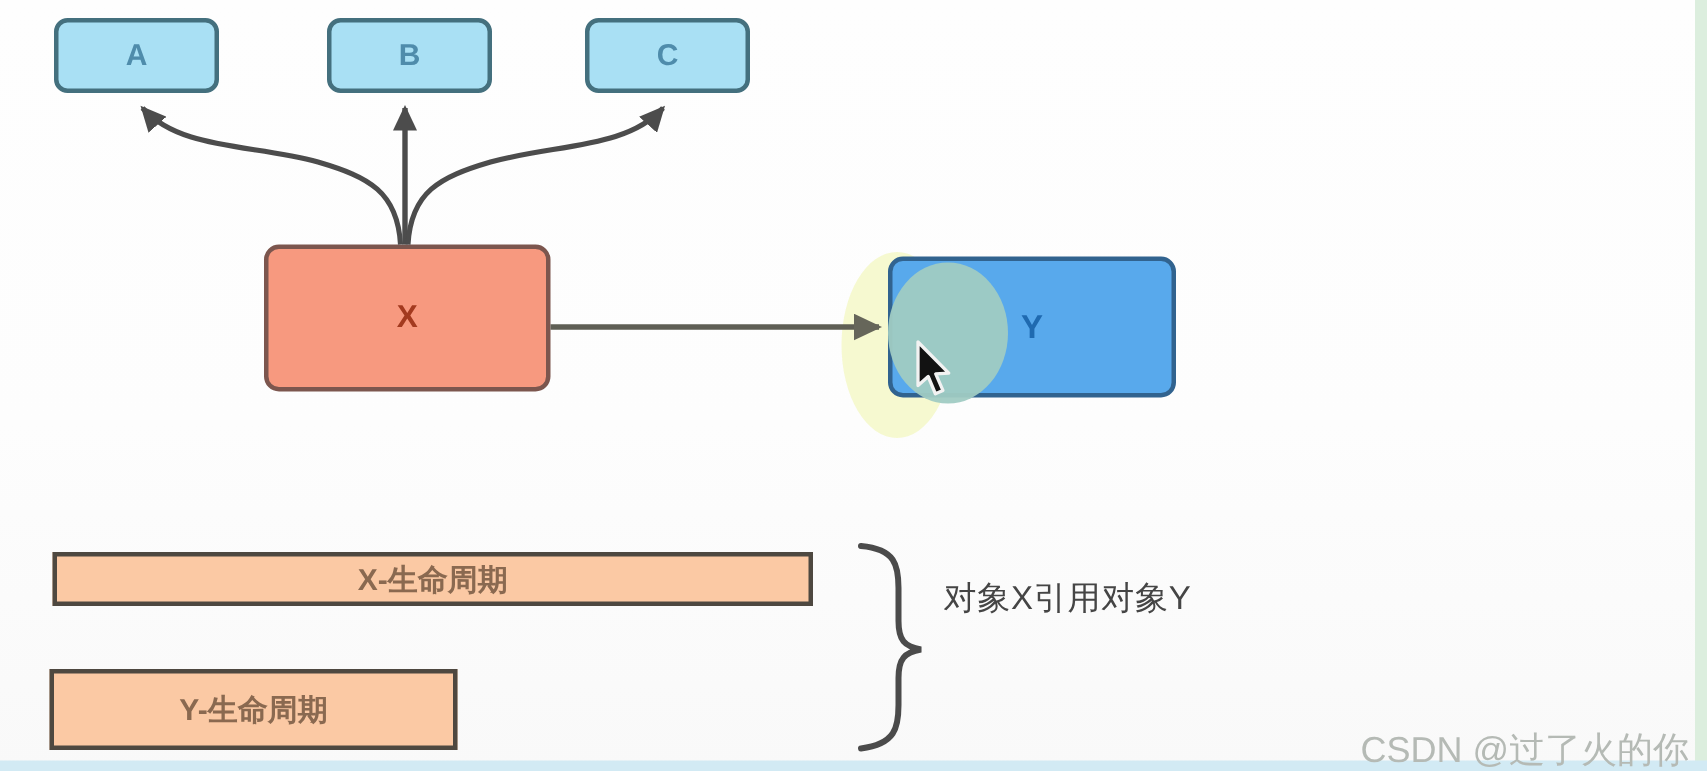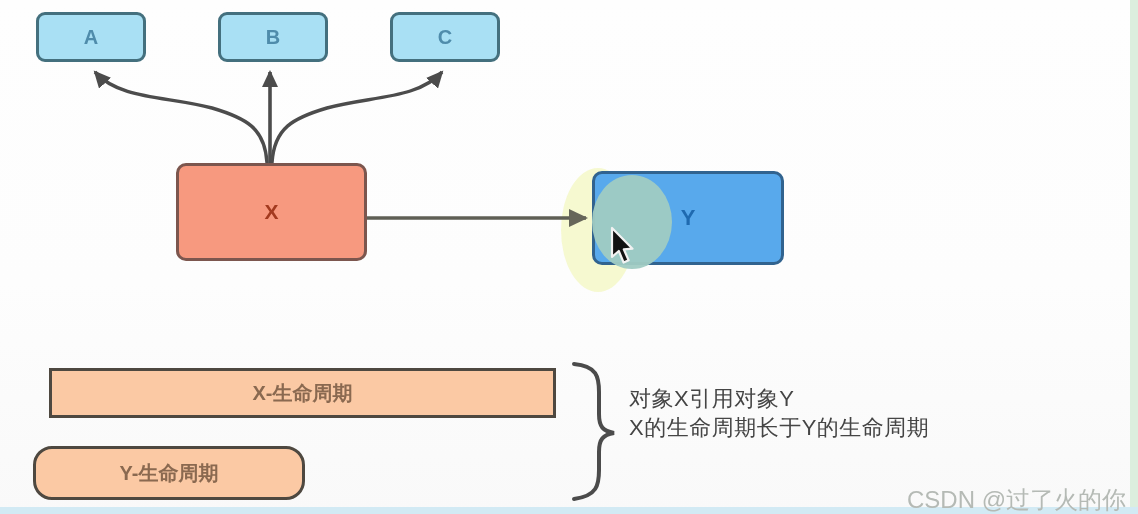--- a/index.html
+++ b/index.html
@@ -35,22 +35,22 @@
     left:592px;top:171px;width:192px;height:94px;
     background:#58a9ec;border:3px solid #31638f;
     color:#1f6ab0;font-size:22px;border-radius:10px;
   }
   .bar{
     position:absolute;box-sizing:border-box;z-index:2;
     background:#fbc9a4;border:3px solid #4e4840;
     display:flex;align-items:center;justify-content:center;
     color:#8a6950;font-weight:bold;font-size:20px;
   }
-  #bar-x{left:49px;top:368px;width:507px;height:50px;}
-  #bar-y{left:33px;top:446px;width:272px;height:54px;border-radius:19px;}
+  #bar-x{left:35px;top:368px;width:507px;height:36px;}
+  #bar-y{left:33px;top:446px;width:272px;height:54px;}
   #notes{
     position:absolute;left:629px;top:384px;z-index:4;
     color:#454545;font-size:22px;font-weight:400;line-height:29px;
     white-space:nowrap;letter-spacing:0.5px;
   }
   #watermark{
     position:absolute;right:12px;top:484px;z-index:6;
     color:#b5bab5;font-size:24px;white-space:nowrap;
   }
 </style>
@@ -111,19 +111,18 @@
     <path d="M 574 364 C 597 366 599 377 599 392 L 599 414 C 599 427 603 431 614 433
              C 603 435 599 439 599 452 L 599 470 C 599 485 597 496 574 499" fill="none" stroke="#4b4b4b" stroke-width="4" stroke-linecap="round"></path>
 
     <g transform="translate(612,228)">
       <polygon points="0,0 0,29 6.8,23 11.6,34.5 16.6,32.3 11.8,21.3 20.5,20.7" fill="#121212" stroke="#f2f2f2" stroke-width="2.2" stroke-linejoin="round"></polygon>
     </g>
   </svg>
 
   <div id="notes">
     <div>对象X引用对象Y</div>
-    <div>X的生命周期长于Y的生命周期</div>
   </div>
 
   <div id="watermark">CSDN @过了火的你</div>
 
   <div class="edge-strip-bottom"></div>
 </div>
 
 </body></html>

